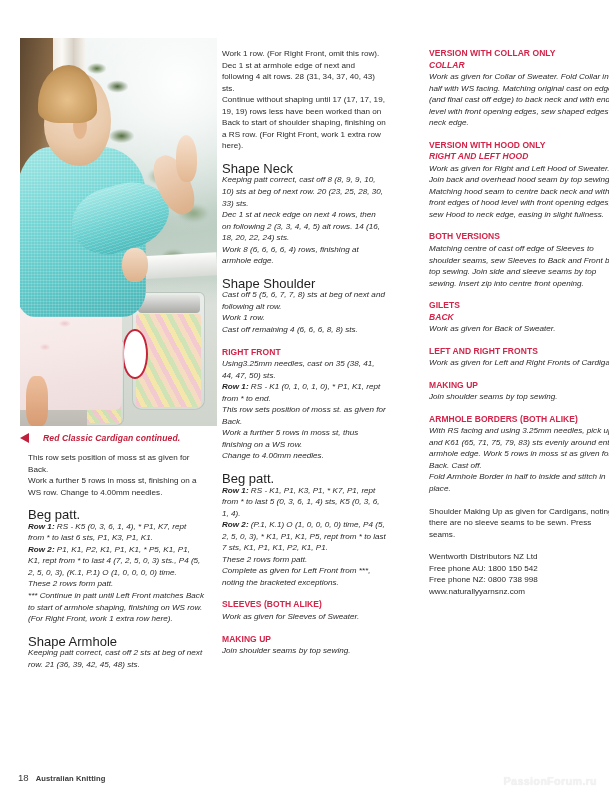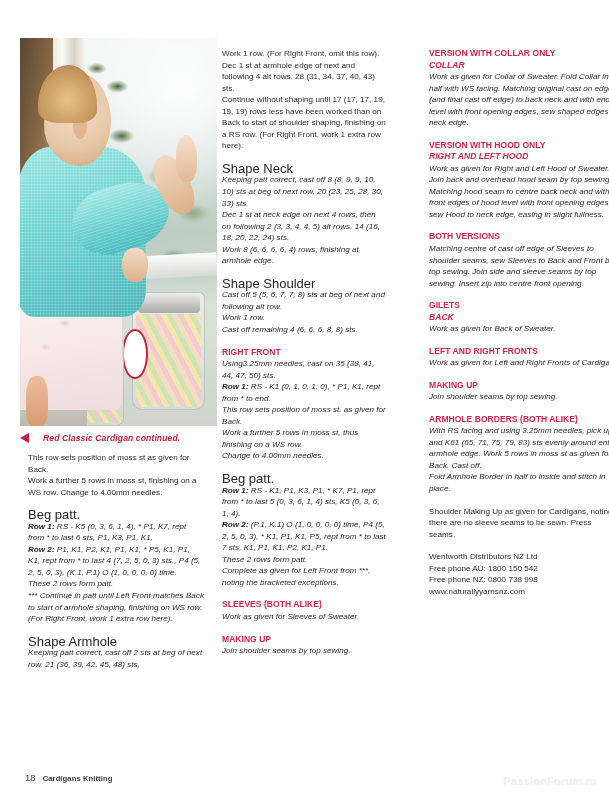--- a/index.html
+++ b/index.html
@@ -253,21 +253,21 @@
     color: #1f1f1f;
     font-size: 13px;
     line-height: 11.55px;
   }
   .para { margin: 0; }
   .para b { font-weight: bold; color: #1f1f1f; }
 
   
   .folio {
     position: absolute;
-    left: 25px;
+    left: 18px;
     bottom: 17px;
     display: flex;
     align-items: baseline;
     gap: 7px;
   }
   .folio-num {
     font-size: 9.6px;
     color: #3a3a3a;
     font-weight: normal;
   }
@@ -393,18 +393,18 @@
       <div class="blk sec-head">ARMHOLE BORDERS (BOTH ALIKE)</div>
       <div class="blk para">With RS facing and using 3.25mm needles, pick up and K61 (65, 71, 75, 79, 83) sts evenly around entire armhole edge. Work 5 rows in moss st as given for Back. Cast off.<br>Fold Armhole Border in half to inside and stitch in place.</div>
       <div class="gap"></div>
       <div class="blk para">Shoulder Making Up as given for Cardigans, noting there are no sleeve seams to be sewn. Press seams.</div>
       <div class="gap"></div>
       <div class="blk para">Wentworth Distributors NZ Ltd<br>Free phone AU: 1800 150 542<br>Free phone NZ: 0800 738 998<br>www.naturallyyarnsnz.com</div>
     </div>
 
   <div class="folio">
     <span class="folio-num">18</span>
-    <span class="folio-title">Cardigans Knitting</span>
+    <span class="folio-title">Australian Knitting</span>
   </div>
 
   <div class="watermark">PassionForum.ru</div>
 
 </div>
 
 </body></html>

